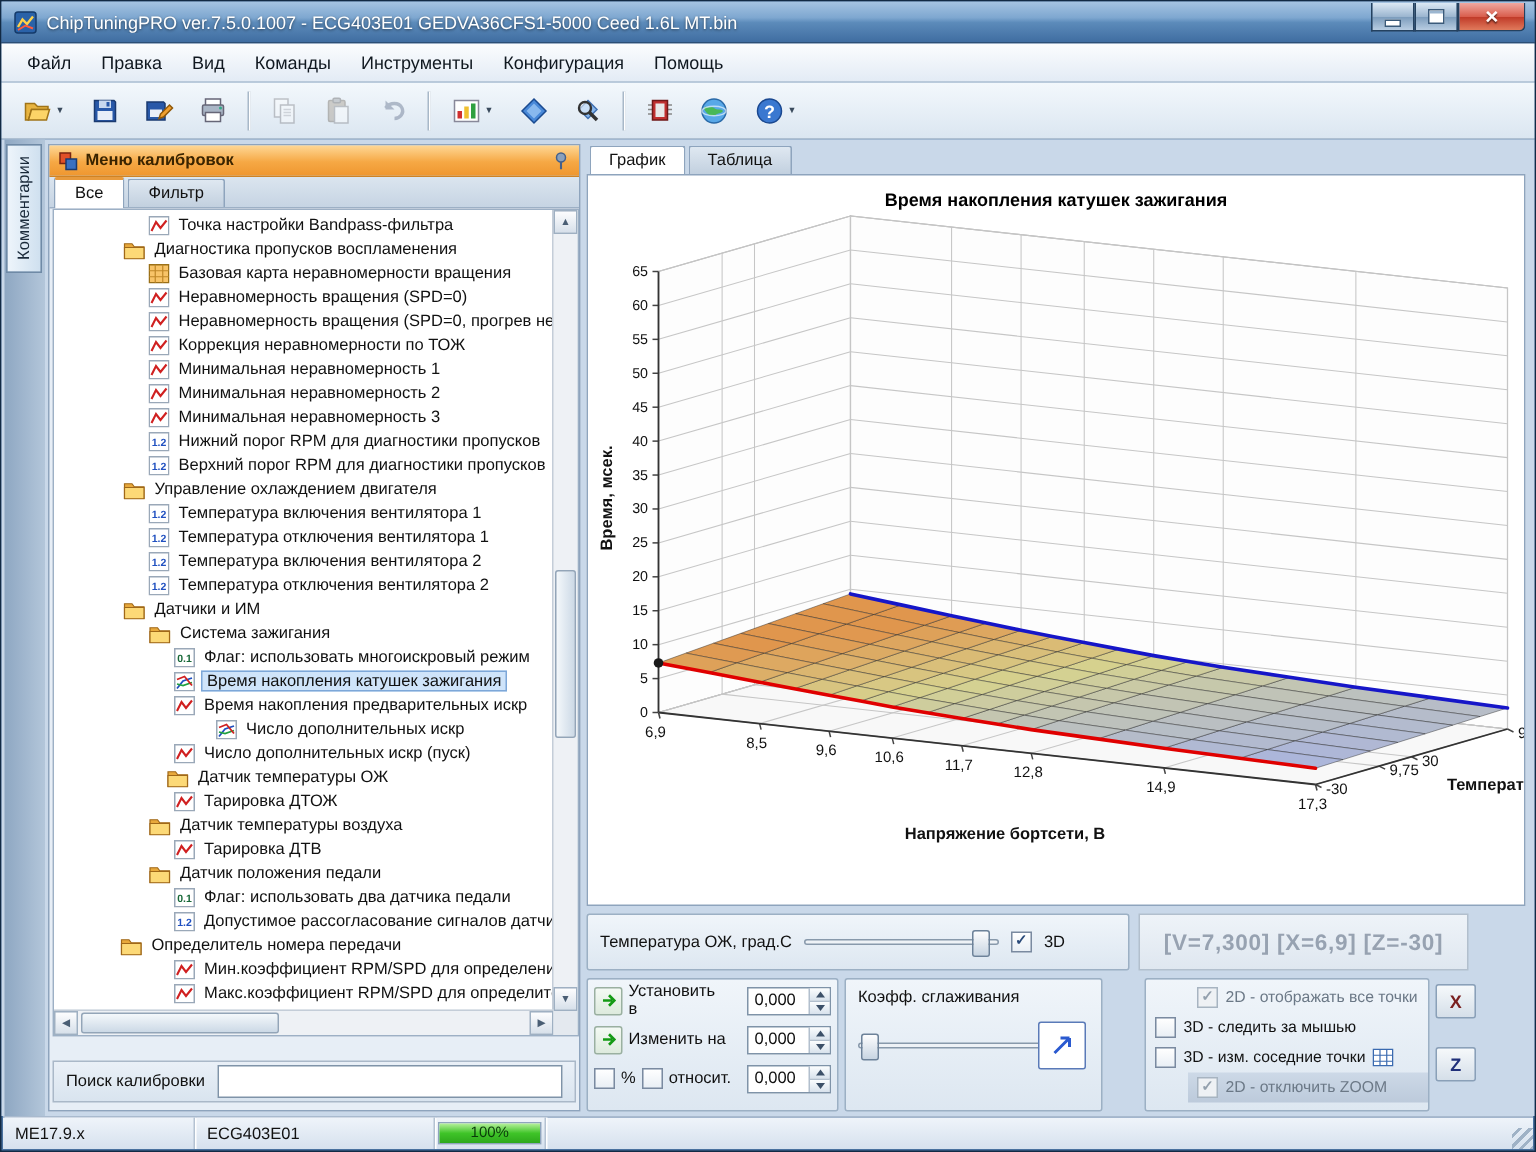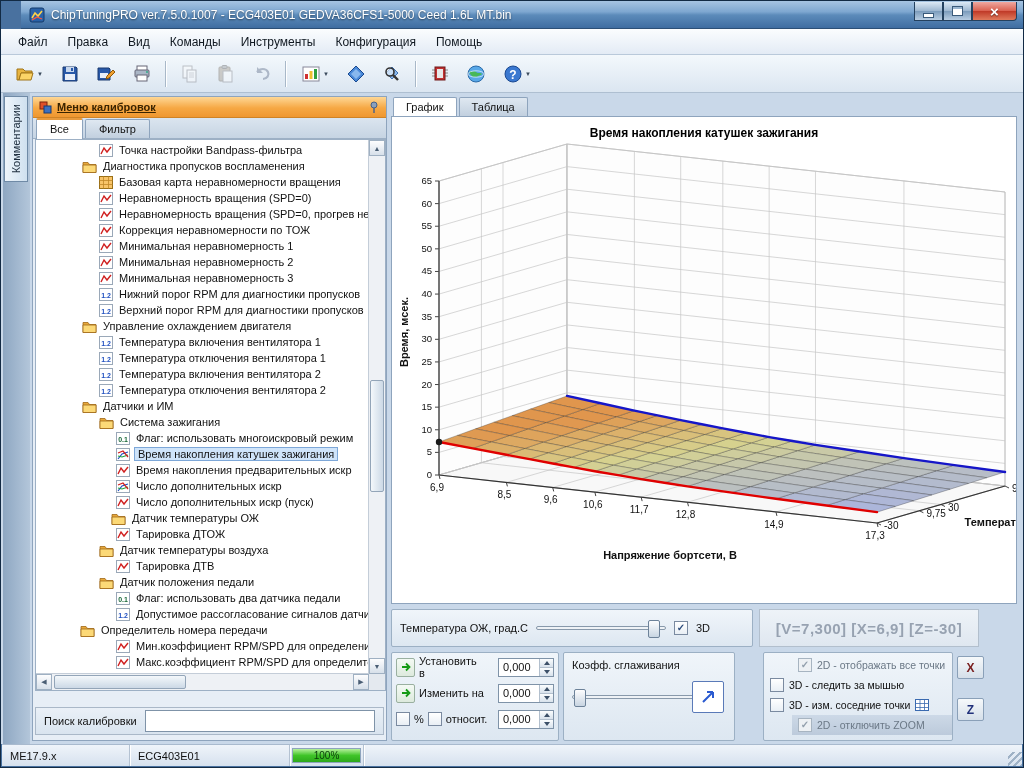--- a/index.html
+++ b/index.html
@@ -1,20 +1,20 @@
 <!DOCTYPE html>
 <html><head>
 <meta charset="utf-8">
 <style>
   html,body{margin:0;padding:0;}
   body{width:1024px;height:768px;overflow:hidden;background:#16304e;font-family:"Liberation Sans",sans-serif;font-size:11px;color:#111;-webkit-font-smoothing:antialiased;}
   .window{position:absolute;inset:0;background:#49719f;border:1px solid #122a44;box-sizing:border-box;}
   
   .titlebar{position:absolute;left:0;top:0;right:0;height:28px;display:flex;align-items:center;gap:6px;padding-left:8px;box-sizing:border-box;
-    background:linear-gradient(180deg,#a6c4e2 0%,#7ea7d0 40%,#5c8bba 52%,#3f6da1 100%);border-bottom:1px solid #2c4f76;margin-left:20px;}
+    background:linear-gradient(180deg,#a6c4e2 0%,#7ea7d0 40%,#5c8bba 52%,#3f6da1 100%);border-bottom:1px solid #2c4f76;}
   .title-text{color:#fff;font-size:12px;text-shadow:0 1px 2px rgba(0,0,0,.55);white-space:nowrap;overflow:hidden;flex:1;}
   .win-btns{display:flex;margin-right:6px;margin-top:-6px;}
   .wb{height:19px;border:1px solid #24415f;border-top:none;display:flex;align-items:center;justify-content:center;box-sizing:border-box;}
   .wb-min,.wb-max{width:29px;background:linear-gradient(#dce9f5,#9cb6d0 50%,#7c9cbc 52%,#b8cde2);}
   .wb-close{width:45px;background:linear-gradient(#f0a8a0,#d95f4e 50%,#c03a28 52%,#e07a5c);border-bottom-right-radius:4px;}
   .wb-min .g{display:block;width:9px;height:3px;background:#fff;border:1px solid #3a5a7a;margin-top:8px;}
   .wb-max .g{display:block;width:9px;height:8px;border:1px solid #3a5a7a;background:#fff;box-shadow:inset 0 2px #9cb6d0;}
   .wb-close .g::before{content:"×";color:#fff;font-size:15px;font-weight:bold;text-shadow:0 1px 1px rgba(0,0,0,.5);line-height:15px;}
   
   .menubar{position:absolute;left:0;top:28px;right:0;height:26px;display:flex;align-items:center;gap:2px;padding:0 8px;box-sizing:border-box;
@@ -31,21 +31,21 @@
   
   .content{position:absolute;left:0;top:92px;right:0;bottom:23px;background:#c9d8e9;}
   
   .vstrip{position:absolute;left:2px;top:0;width:27px;bottom:0;background:linear-gradient(90deg,#8ea7c2,#b3c6da);}
   .vtab{position:absolute;left:1px;top:3px;width:24px;height:86px;background:linear-gradient(90deg,#eef5fb,#cfe0ef);border:1px solid #6f8aa6;box-sizing:border-box;
     display:flex;align-items:center;justify-content:center;}
   .vtab span{writing-mode:vertical-rl;transform:rotate(180deg);font-size:11px;color:#1a2a3a;}
   
   .left-panel{position:absolute;left:31px;top:3px;width:355px;height:645px;background:#e7eef6;border:1px solid #8ea4bd;box-sizing:border-box;}
   .lp-header{position:absolute;left:0;top:0;right:0;height:21px;display:flex;align-items:center;gap:5px;padding:0 6px;box-sizing:border-box;
-    background:linear-gradient(#fed795,#f6a844 55%,#ef9730);border-bottom:1px solid #cf8325;font-weight:bold;color:#3a2400;text-decoration:underline;}
+    background:linear-gradient(#fed795,#f6a844 55%,#ef9730);border-bottom:1px solid #cf8325;font-weight:bold;color:#3a2400;}
   .lp-header .ttl{flex:1;}
   .lp-tabs{position:absolute;left:0;top:21px;right:0;height:21px;background:linear-gradient(#dbe5ef,#c6d4e3);display:flex;align-items:flex-end;padding-left:3px;border-bottom:1px solid #9db0c5;box-sizing:border-box;}
   .lp-tab{padding:3px 13px 3px;border:1px solid #8ea4bd;border-bottom:none;margin-right:2px;background:linear-gradient(#dfe8f1,#c2d0df);border-radius:2px 2px 0 0;font-size:11px;}
   .lp-tab.active{background:#fff;position:relative;top:1px;padding-bottom:4px;border-top:2px solid #e89a3c;}
   .tree-wrap{position:absolute;left:2px;top:42px;width:351px;height:552px;background:#fff;border:1px solid #9db0c5;box-sizing:border-box;overflow:hidden;}
   .tree{position:absolute;left:0;top:2px;right:16px;bottom:16px;overflow:hidden;}
   .tree-row{height:16px;display:flex;align-items:center;gap:4px;white-space:nowrap;}
   .tree-row .icn{flex:0 0 auto;display:flex;}
   .tree-row .lbl{font-size:11px;padding:0 2px;}
   .tree-row.selected .lbl{background:#cfe4fa;border:1px solid #7da7d8;padding:0 3px;}
@@ -470,21 +470,21 @@
             </div>
             <div class="tree-row" style="padding-left: 80px;">
               <span class="icn">
                 <svg width="14" height="13">
                   <rect x="0.5" y="0.5" width="13" height="12" fill="#fff" stroke="#9aa8b8"></rect>
                   <polyline points="2,10 5,4 8,8 12,3" fill="none" stroke="#d02020" stroke-width="1.4"></polyline>
                 </svg>
               </span>
               <span class="lbl">Время накопления предварительных искр</span>
             </div>
-            <div class="tree-row" style="padding-left: 80px;">
+            <div class="tree-row" style="padding-left: 108px;">
               <span class="icn">
                 <svg width="14" height="13">
                   <rect x="0.5" y="0.5" width="13" height="12" fill="#fff" stroke="#9aa8b8"></rect>
                   <polyline points="2,11 6,6 12,4" fill="none" stroke="#2050c0" stroke-width="1.2"></polyline>
                   <polyline points="2,8 6,9 12,7" fill="none" stroke="#20a040" stroke-width="1.2"></polyline>
                   <polyline points="2,5 7,3 12,9" fill="none" stroke="#d02020" stroke-width="1.2"></polyline>
                 </svg>
               </span>
               <span class="lbl">Число дополнительных искр</span>
             </div>

